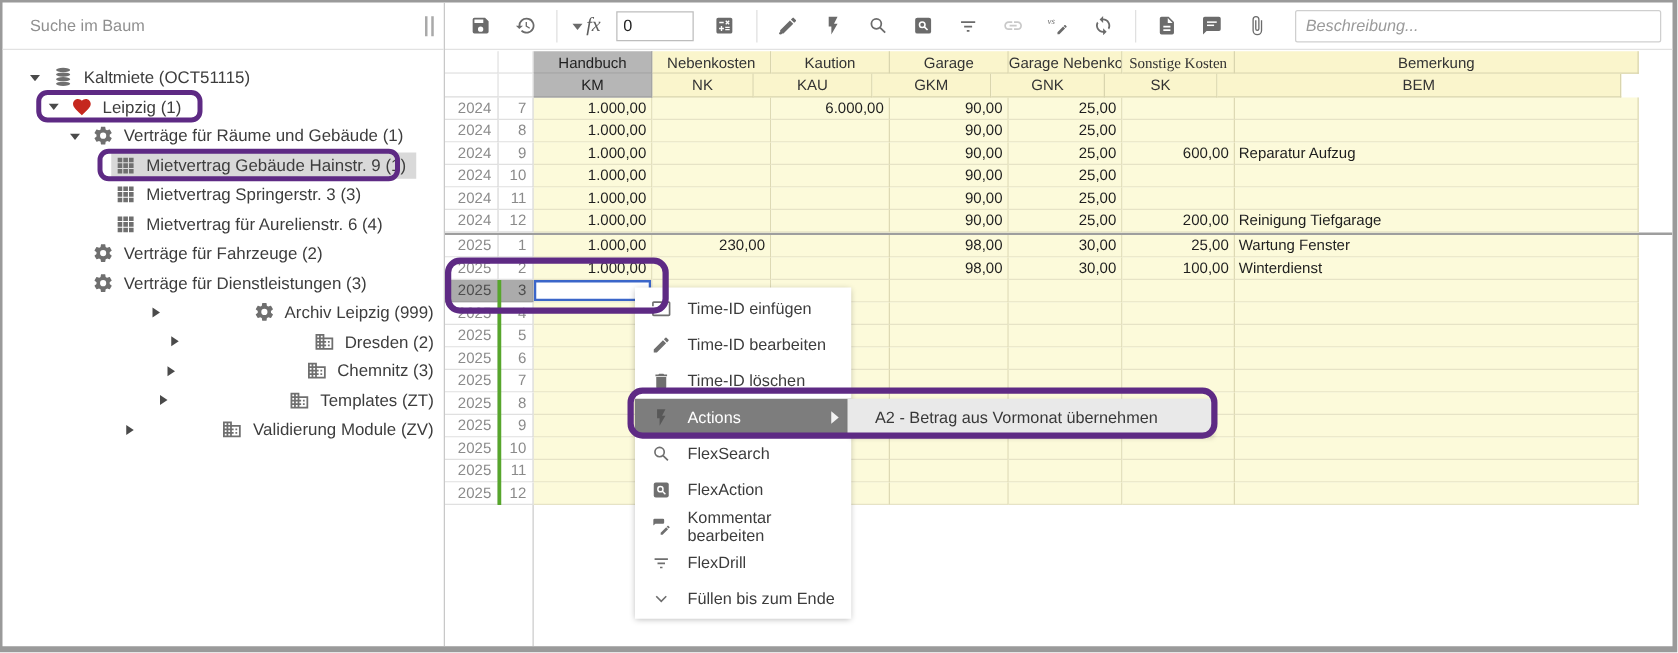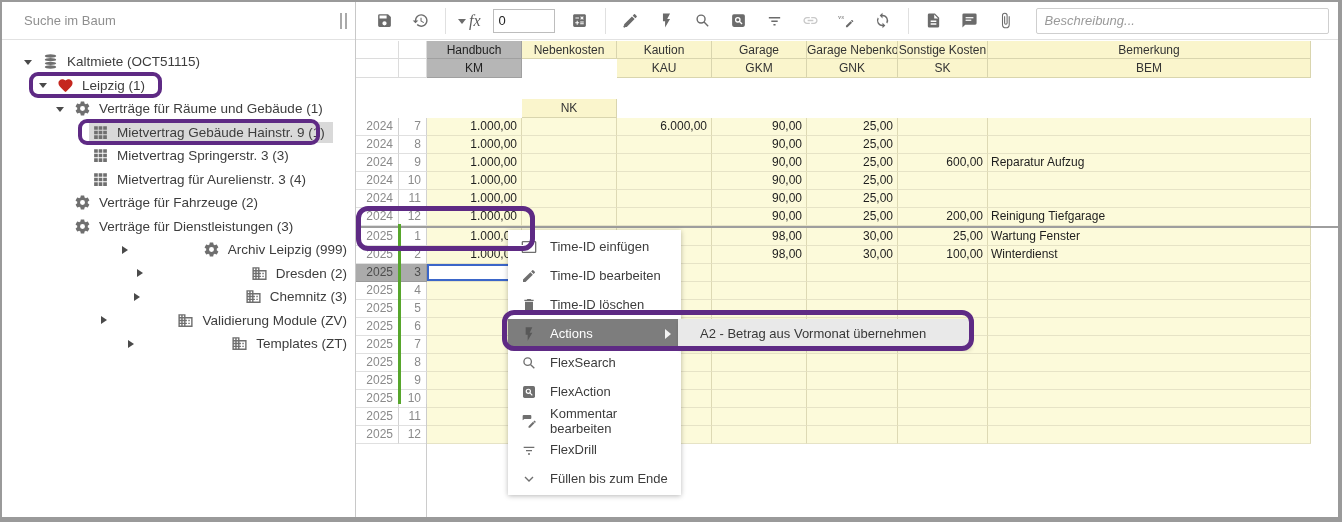--- a/index.html
+++ b/index.html
@@ -149,21 +149,21 @@
           </span>
         </div>
         <div class="tree-row lvl3">
           <span class="arr"></span>
           <span class="tcontent">
             <span class="icn ">
               <svg viewBox="0 0 24 24" fill="currentColor">
                 <path d="M3 3h5.2v5.2H3zM9.4 3h5.2v5.2H9.4zM15.8 3H21v5.2h-5.2zM3 9.4h5.2v5.2H3zM9.4 9.4h5.2v5.2H9.4zM15.8 9.4H21v5.2h-5.2zM3 15.8h5.2V21H3zM9.4 15.8h5.2V21H9.4zM15.8 15.8H21V21h-5.2z"></path>
               </svg>
             </span>
-            <span class="tlabel">Mietvertrag für Aurelienstr. 3 (4)</span>
+            <span class="tlabel">Mietvertrag für Aurelienstr. 6 (4)</span>
           </span>
         </div>
         <div class="tree-row lvl2">
           <span class="arr"></span>
           <span class="tcontent">
             <span class="icn ">
               <svg viewBox="0 0 24 24" fill="currentColor">
                 <path d="M19.4 13c.04-.33.06-.66.06-1s-.02-.67-.06-1l2.1-1.65c.2-.15.25-.42.13-.64l-2-3.46c-.12-.22-.39-.3-.61-.22l-2.49 1c-.52-.4-1.08-.73-1.69-.98l-.38-2.65C14.46 2.18 14.25 2 14 2h-4c-.25 0-.46.18-.49.42l-.38 2.65c-.61.25-1.17.59-1.69.98l-2.49-1c-.23-.09-.49 0-.61.22l-2 3.46c-.13.22-.07.49.12.64L4.56 11c-.04.33-.06.66-.06 1s.02.67.06 1l-2.1 1.65c-.2.15-.25.42-.13.64l2 3.46c.12.22.39.3.61.22l2.49-1c.52.4 1.08.73 1.69.98l.38 2.65c.03.24.24.42.49.42h4c.25 0 .46-.18.49-.42l.38-2.65c.61-.25 1.17-.59 1.69-.98l2.49 1c.23.09.49 0 .61-.22l2-3.46c.12-.22.07-.49-.12-.64L19.4 13zM12 15.5a3.5 3.5 0 1 1 0-7 3.5 3.5 0 0 1 0 7z"></path>
               </svg>
             </span>
@@ -215,32 +215,32 @@
           </span>
         </div>
         <div class="tree-row lvl1">
           <span class="arr right"></span>
           <span class="tcontent">
             <span class="icn ">
               <svg viewBox="0 0 24 24" fill="currentColor">
                 <path d="M12 7V3H2v18h20V7H12zM6 19H4v-2h2v2zm0-4H4v-2h2v2zm0-4H4V9h2v2zm0-4H4V5h2v2zm4 12H8v-2h2v2zm0-4H8v-2h2v2zm0-4H8V9h2v2zm0-4H8V5h2v2zm10 12h-8v-2h2v-2h-2v-2h2v-2h-2V9h8v10zm-2-8h-2v2h2v-2zm0 4h-2v2h2v-2z"></path>
               </svg>
             </span>
-            <span class="tlabel">Validierung Module (ZV)</span>
+            <span class="tlabel">Templates (ZT)</span>
           </span>
         </div>
         <div class="tree-row lvl1">
           <span class="arr right"></span>
           <span class="tcontent">
             <span class="icn ">
               <svg viewBox="0 0 24 24" fill="currentColor">
                 <path d="M12 7V3H2v18h20V7H12zM6 19H4v-2h2v2zm0-4H4v-2h2v2zm0-4H4V9h2v2zm0-4H4V5h2v2zm4 12H8v-2h2v2zm0-4H8v-2h2v2zm0-4H8V9h2v2zm0-4H8V5h2v2zm10 12h-8v-2h2v-2h-2v-2h2v-2h-2V9h8v10zm-2-8h-2v2h2v-2zm0 4h-2v2h2v-2z"></path>
               </svg>
             </span>
-            <span class="tlabel">Templates (ZT)</span>
+            <span class="tlabel">Validierung Module (ZV)</span>
           </span>
         </div>
       </div>
   </div>
 
   <div class="right">
     <div class="toolbar">
         <button class="tbtn">
           <span class="icn ">
             <svg viewBox="0 0 24 24" fill="currentColor">
@@ -360,28 +360,28 @@
     <div class="gridwrap">
       <div class="grid">
           <div class="hrow">
             <div class="hcell h1 blank" style="width: 43px;"></div>
             <div class="hcell h1 blank" style="width: 28px;"></div>
             <div class="hcell h1 gray" style="width: 95px;">Handbuch</div>
             <div class="hcell h1" style="width: 95px;">Nebenkosten</div>
             <div class="hcell h1" style="width: 95px;">Kaution</div>
             <div class="hcell h1" style="width: 95px;">Garage</div>
             <div class="hcell h1" style="width: 91px;">Garage Nebenkosten</div>
-            <div class="hcell h1" style="width: 90px;">Sonstige Kosten</div>
+            <div class="hcell h1" style="width: 90px; font-family: Liberation Serif, serif;">Sonstige Kosten</div>
             <div class="hcell h1" style="width: 323px;">Bemerkung</div>
           </div>
           <div class="hrow">
             <div class="hcell h2 blank" style="width: 43px;"></div>
             <div class="hcell h2 blank" style="width: 28px;"></div>
             <div class="hcell h2 gray" style="width: 95px;">KM</div>
-            <div class="hcell h2" style="width: 95px; margin-top: 40px;">NK</div>
+            <div class="hcell h2" style="width: 81px;">NK</div>
             <div class="hcell h2" style="width: 95px;">KAU</div>
             <div class="hcell h2" style="width: 95px;">GKM</div>
             <div class="hcell h2" style="width: 91px;">GNK</div>
             <div class="hcell h2" style="width: 90px;">SK</div>
             <div class="hcell h2" style="width: 323px;">BEM</div>
           </div>
           <div class="drow">
             <div class="rh" style="width: 43px;">2024</div>
             <div class="rh" style="width: 28px;">7</div>
             <div class="dcell" style="width: 95px;">1.000,00</div>

